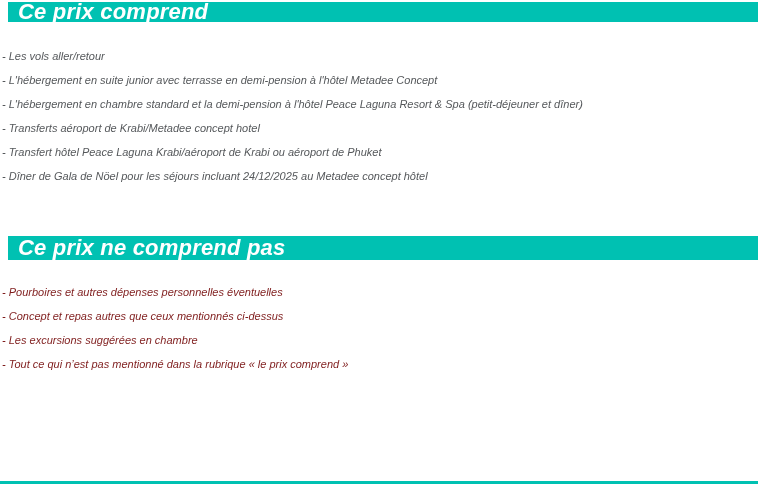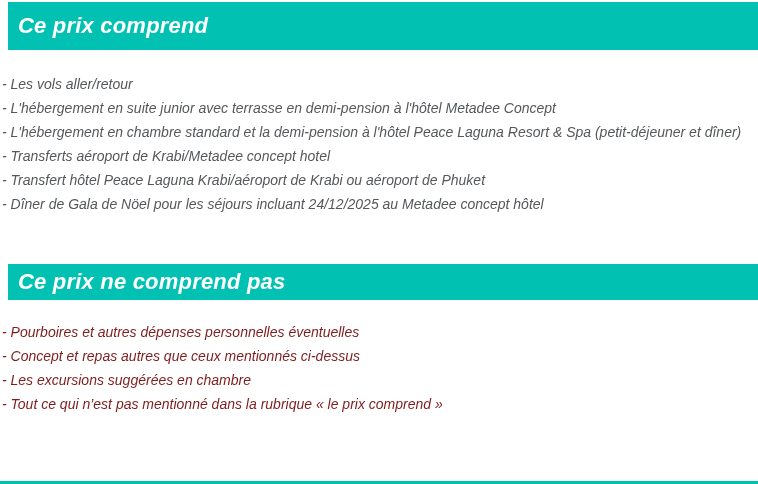--- a/index.html
+++ b/index.html
@@ -15,25 +15,25 @@
     margin-left: 8px;
     display: flex;
     align-items: center;
     padding-left: 10px;
     box-sizing: border-box;
     font-style: italic;
     font-weight: bold;
     font-size: 22px;
     letter-spacing: 0.2px;
   }
-  .bar-1 { margin-top: 2px; height: 48px; }
-  .bar-2 { margin-top: 48px; height: 36px; }
+  .bar-1 { margin-top: 2px; height: 20px; }
+  .bar-2 { margin-top: 48px; height: 24px; }
   .item-list {
     font-style: italic;
-    font-size: 14px;
+    font-size: 11px;
     line-height: 24px;
     padding-left: 2px;
   }
   .list-1 { margin-top: 22px; }
   .list-2 { margin-top: 20px; }
   .item { white-space: nowrap; }
   .list-1 .item:nth-child(8) {
     white-space: normal;
     max-width: 725px;
   }

